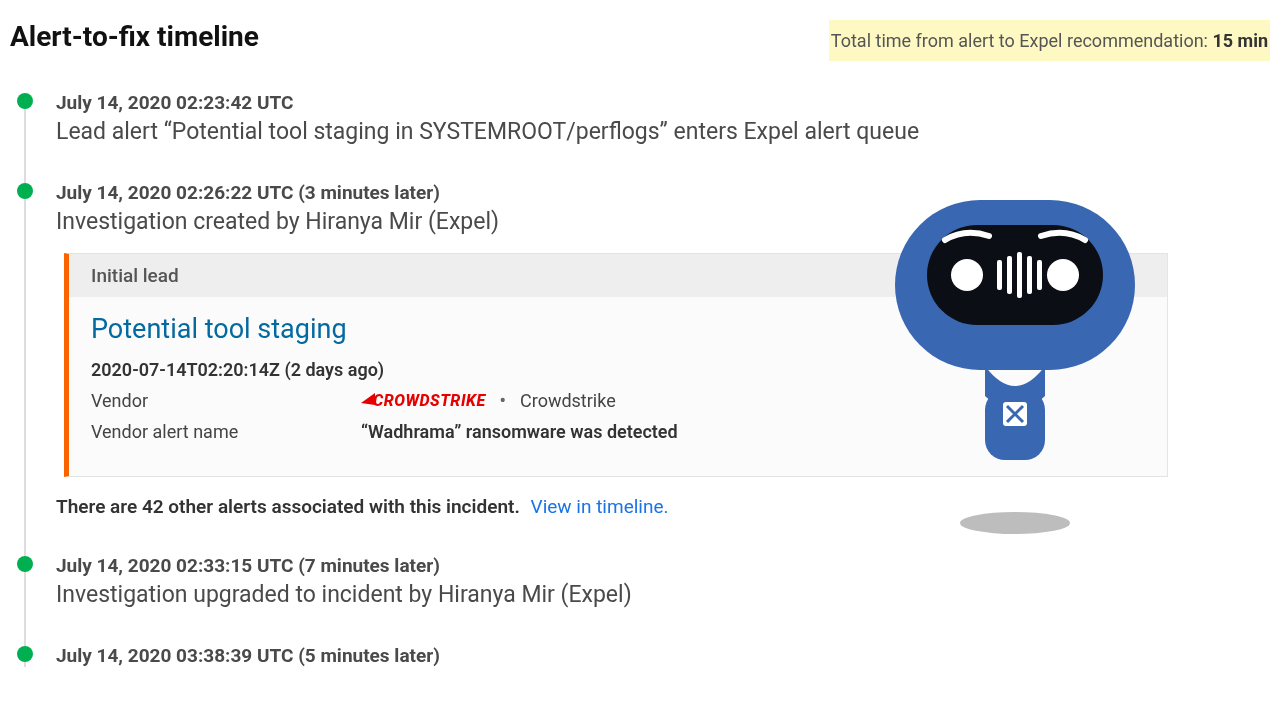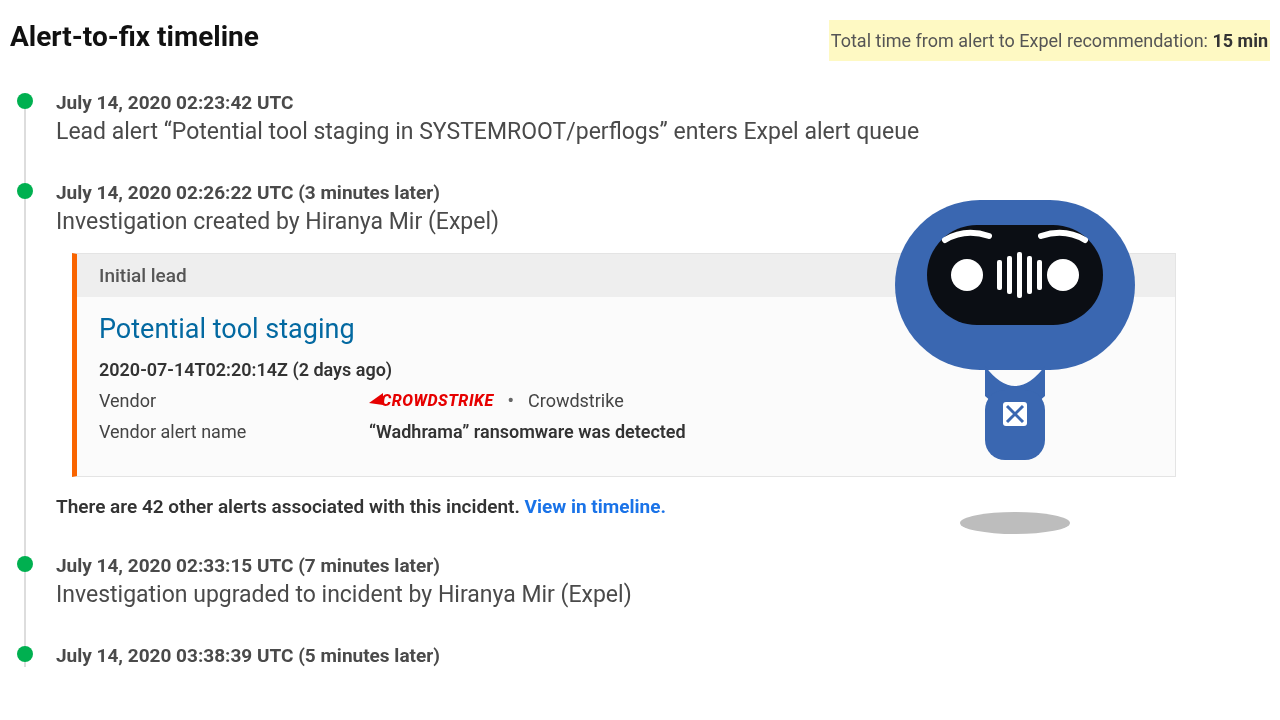--- a/index.html
+++ b/index.html
@@ -63,21 +63,21 @@
     font-weight: 700;
     color: #4a4a4a;
     margin-bottom: 4px;
   }
   .t-sub {
     font-size: 23px;
     color: #4a4a4a;
     font-weight: 400;
   }
   .lead-card {
-    margin: 18px 0 0 16px;
+    margin: 18px 0 0 8px;
     border: 1px solid #e4e4e4;
     border-left: 5px solid #f96400;
     background: #fbfbfb;
     width: 1104px;
   }
   .lead-card-header {
     background: #eeeeee;
     padding: 10px 22px;
     font-size: 19px;
     color: #555;
@@ -121,21 +121,22 @@
   }
   .dot-sep { color:#666; margin:0 6px; }
   .assoc {
     margin-top: 18px;
     font-size: 19px;
     color: #333;
     font-weight: 600;
   }
   .assoc a {
     color: #1a73e8;
-    font-weight: 700;
+    font-weight: 400;
+    margin-left: 6px;
     text-decoration: none;
   }
   .robot {
     position: absolute;
     right: 135px;
     top: 190px;
     z-index: 10;
   }
   .shadow {
     position:absolute;

